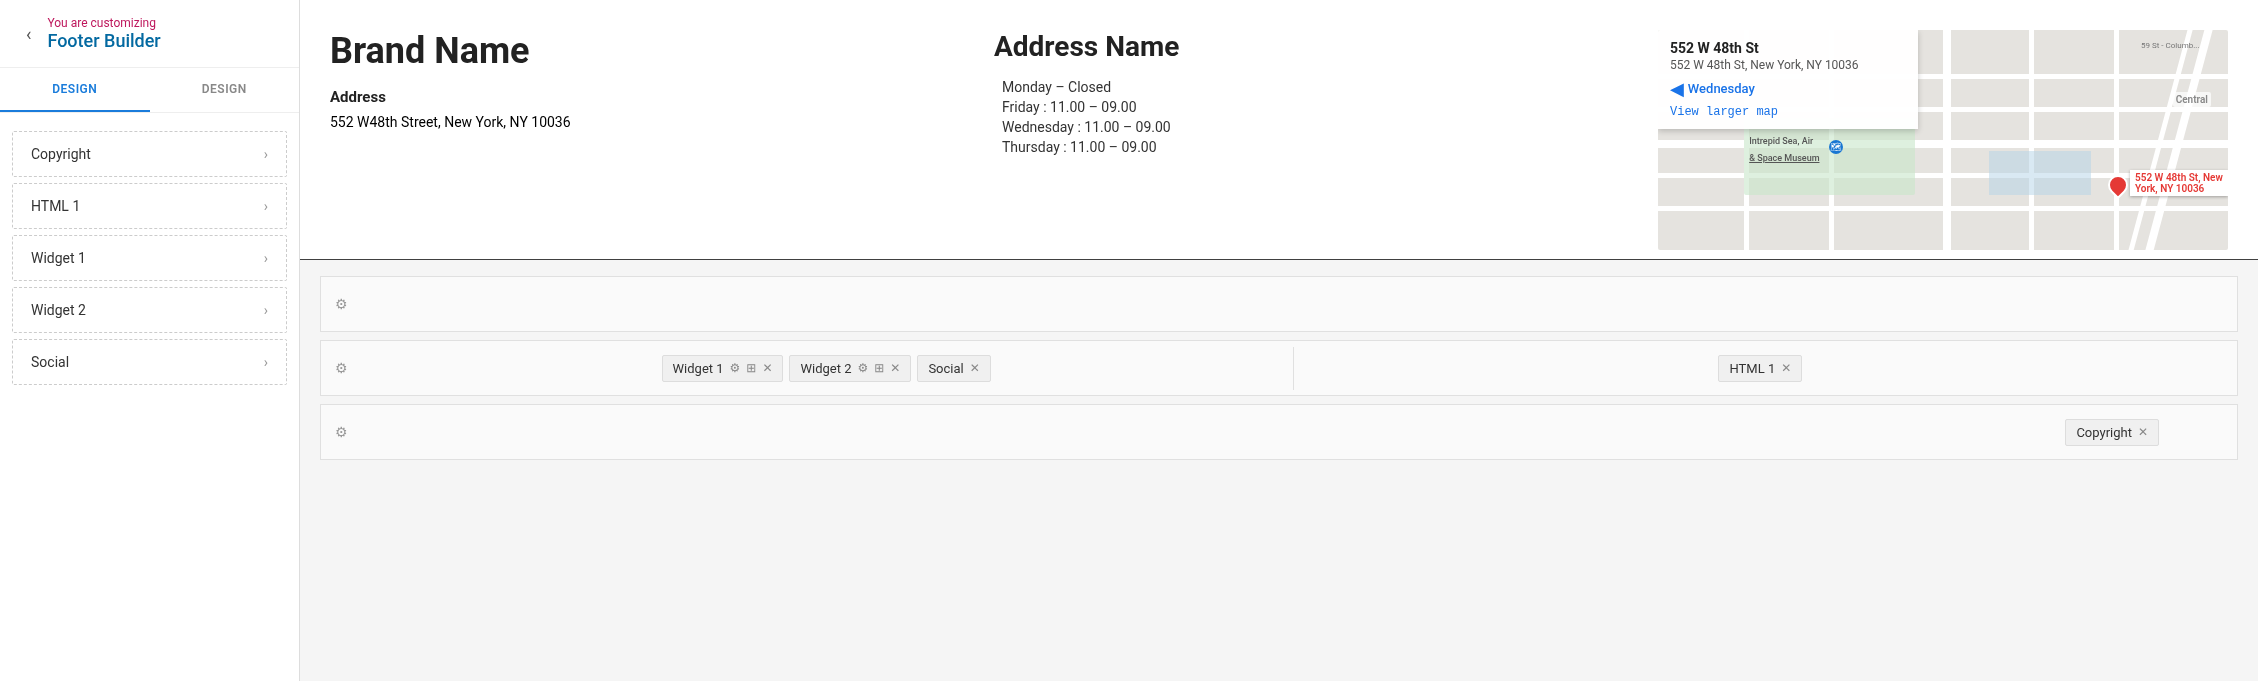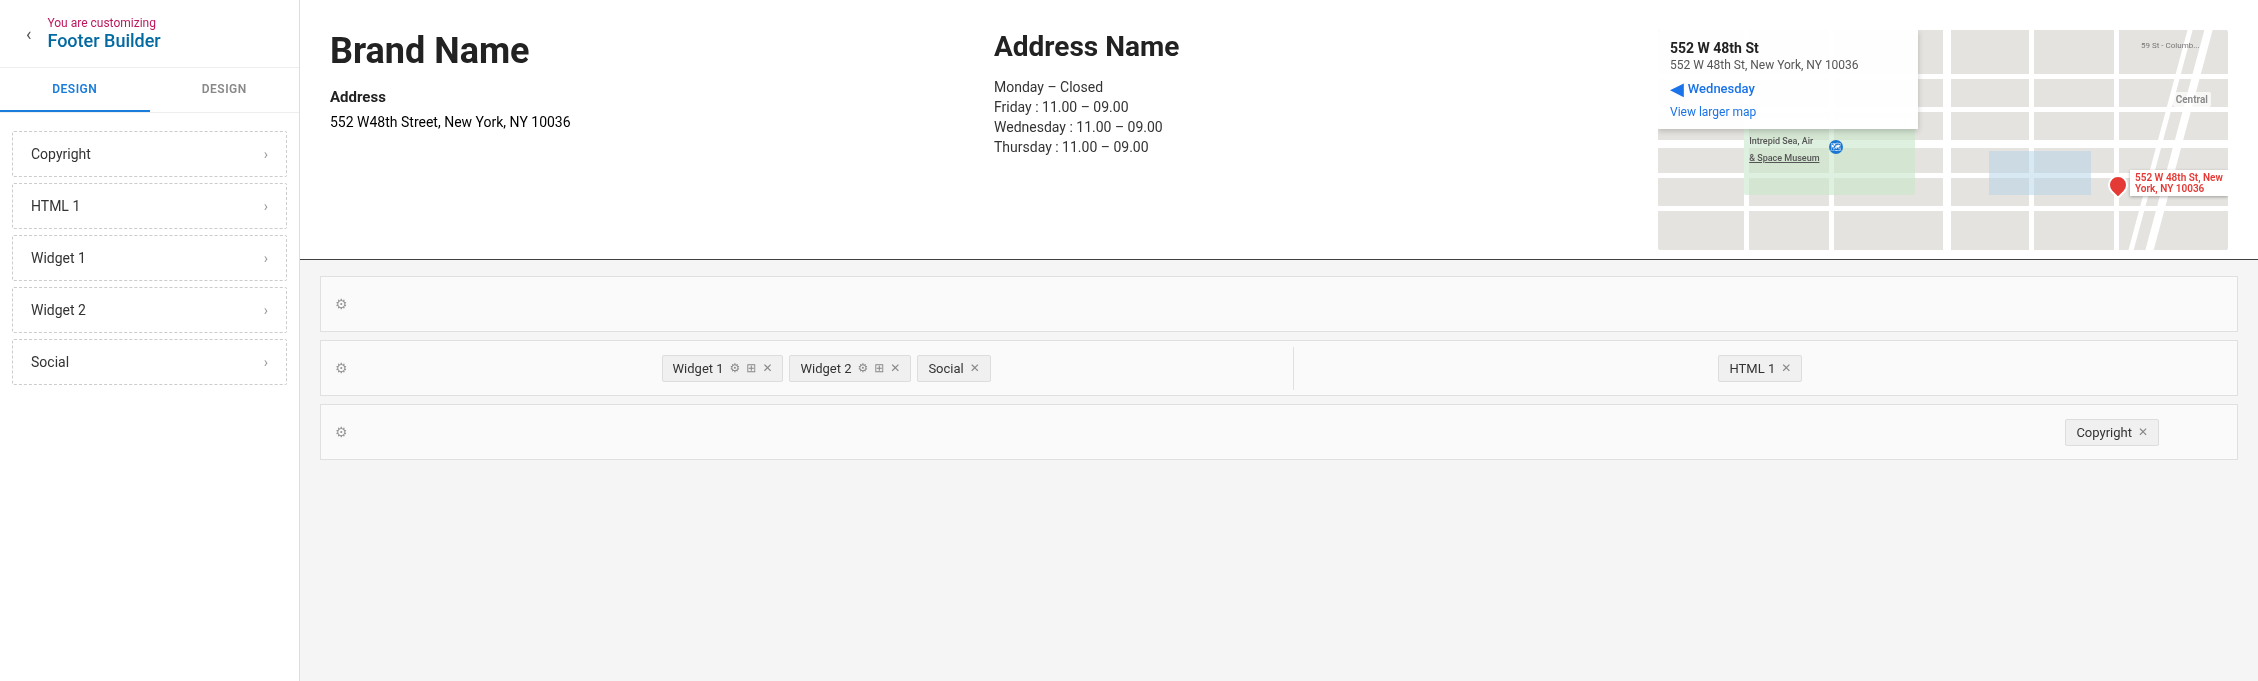--- a/index.html
+++ b/index.html
@@ -121,20 +121,21 @@
       line-height: 1.5;
     }
     .business-name {
       font-size: 28px;
       font-weight: 700;
       color: #222;
       margin-bottom: 16px;
     }
     .hours-list {
       list-style: none;
+      margin-left: 8px;
     }
     .hours-list li {
       font-size: 14px;
       color: #333;
       margin-bottom: 4px;
     }
 
     
     .map-area {
       width: 570px;
@@ -204,20 +205,21 @@
     .map-directions-text {
       font-size: 13px;
       color: #1a73e8;
       font-weight: 500;
     }
     .map-larger-link {
       font-size: 12px;
       color: #1a73e8;
       margin-top: 6px;
       display: block;
+      font-family: Liberation Mono, monospace;
     }
     .map-pin {
       position: absolute;
       bottom: 55px;
       right: 100px;
       z-index: 5;
     }
     .map-pin-circle {
       width: 20px;
       height: 20px;

